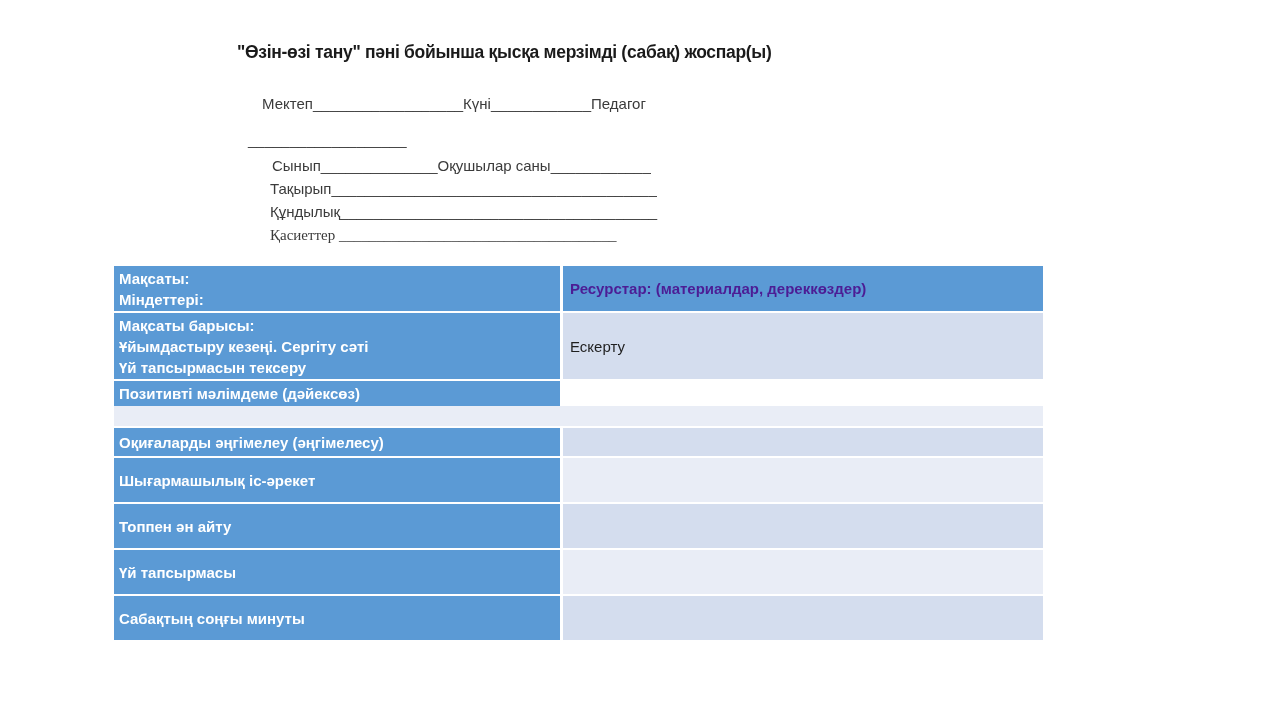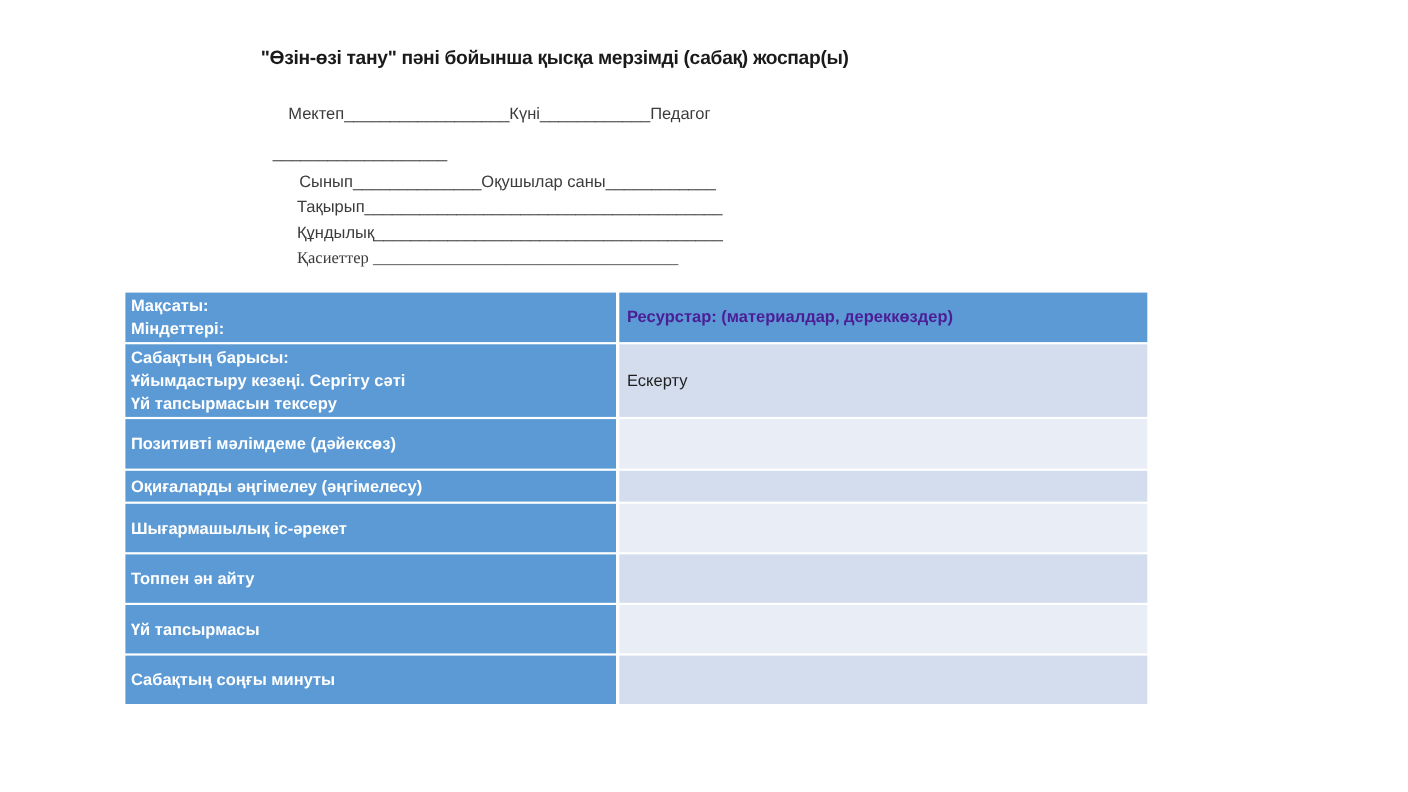--- a/index.html
+++ b/index.html
@@ -104,29 +104,29 @@
         <div class="tcell left-cell">
           <div class="cell-line">Мақсаты:</div>
           <div class="cell-line">Міндеттері:</div>
         </div>
         <div class="tcell right-cell c-blue">
           <div class="cell-line">Ресурстар: (материалдар, дереккөздер)</div>
         </div>
       </div>
       <div class="trow" style="height: 66px;">
         <div class="tcell left-cell">
-          <div class="cell-line">Сабақтың барысы:</div>
+          <div class="cell-line">Мақсаты барысы:</div>
           <div class="cell-line">Ұйымдастыру кезеңі. Сергіту сәті</div>
           <div class="cell-line">Үй тапсырмасын тексеру</div>
         </div>
         <div class="tcell right-cell c-dark">
           <div class="cell-line">Ескерту</div>
         </div>
       </div>
-      <div class="trow" style="height: 45px;">
+      <div class="trow" style="height: 45px; flex-direction: column;">
         <div class="tcell left-cell">
           <div class="cell-line">Позитивті мәлімдеме (дәйексөз)</div>
         </div>
         <div class="tcell right-cell c-light"></div>
       </div>
       <div class="trow" style="height: 28px;">
         <div class="tcell left-cell">
           <div class="cell-line">Оқиғаларды әңгімелеу (әңгімелесу)</div>
         </div>
         <div class="tcell right-cell c-dark"></div>

